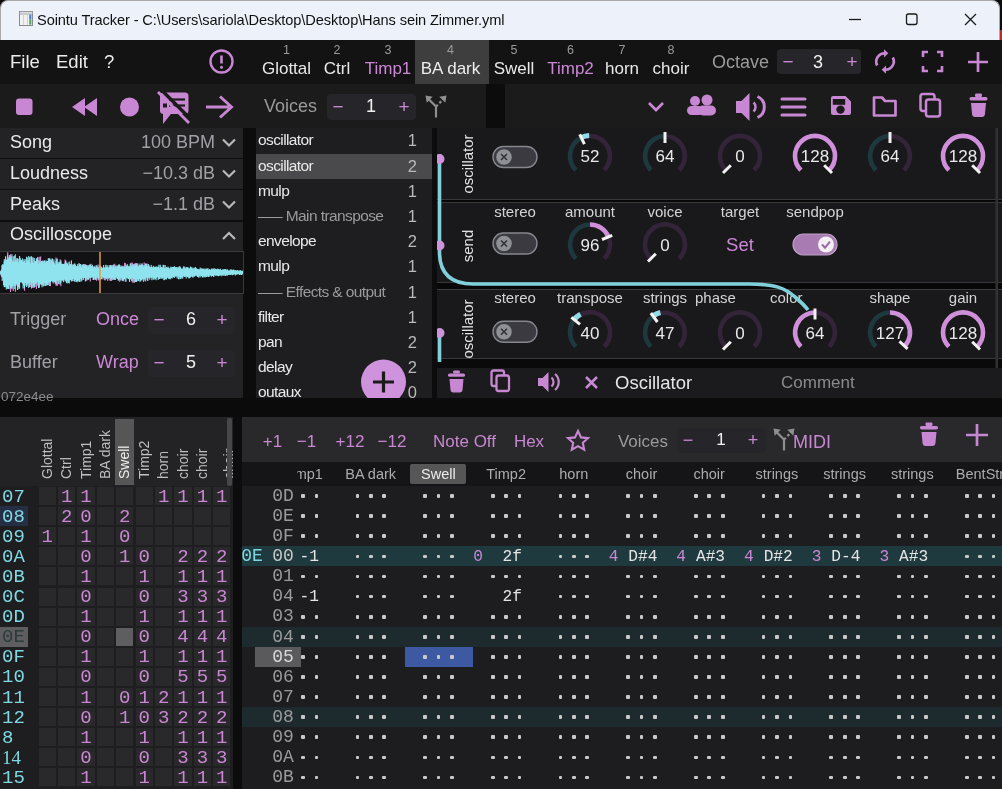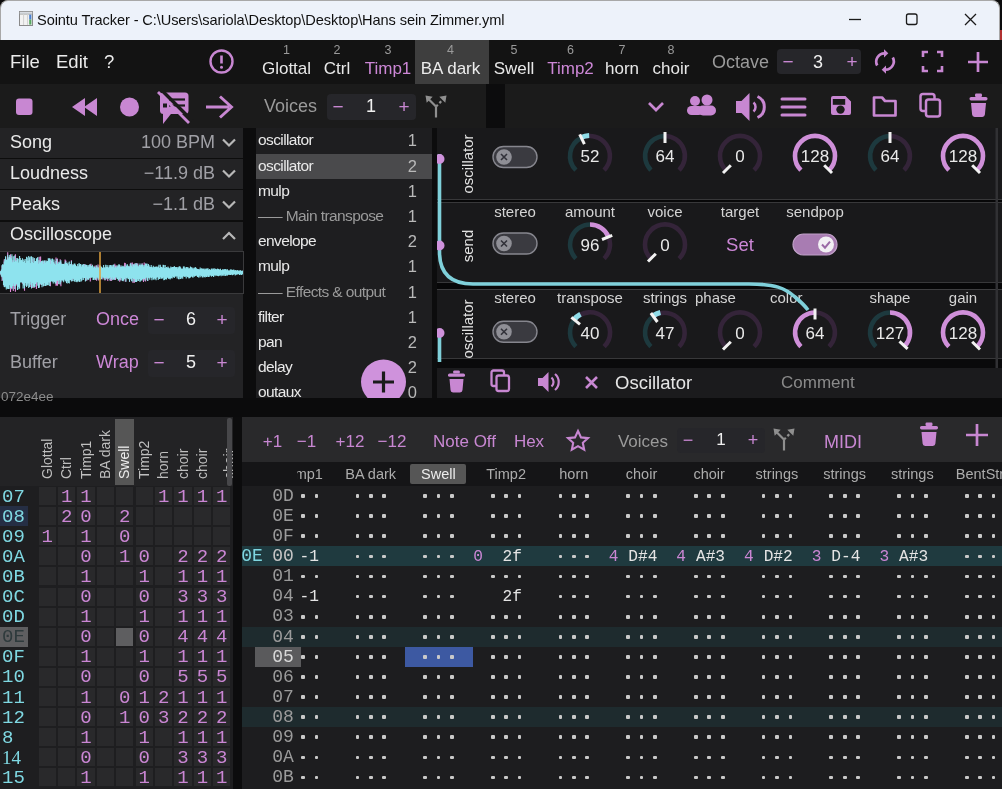--- a/index.html
+++ b/index.html
@@ -127,21 +127,21 @@
 <div style="position:absolute;left:0;top:157.8px;width:243px;height:1.6px;background:#0d0d0d"></div>
 <div style="position:absolute;left:0;top:188.9px;width:243px;height:1.6px;background:#0d0d0d"></div>
 <div style="position:absolute;left:0;top:220.0px;width:243px;height:1.6px;background:#0d0d0d"></div>
 <div style="position:absolute;left:0;top:251.1px;width:243px;height:1.6px;background:#0d0d0d"></div>
 <div style="position:absolute;left:10px;top:132px;font-size:18px;color:#eaeaea">Song</div>
 <div style="position:absolute;left:80px;top:132px;width:135px;text-align:right;font-size:18px;color:#a0a0a6">100 BPM</div>
 <svg width="20" height="14" style="position:absolute;left:220px;top:137px">
     <path d="M3,2.5 L9,8.5 L15,2.5" stroke="#b8b8b8" stroke-width="2.2" fill="none"></path>
   </svg>
 <div style="position:absolute;left:10px;top:162.5px;font-size:18px;color:#eaeaea">Loudness</div>
-<div style="position:absolute;left:80px;top:162.5px;width:135px;text-align:right;font-size:18px;color:#a0a0a6">−11.9 dB</div>
+<div style="position:absolute;left:80px;top:162.5px;width:135px;text-align:right;font-size:18px;color:#a0a0a6">−10.3 dB</div>
 <svg width="20" height="14" style="position:absolute;left:220px;top:167.5px">
     <path d="M3,2.5 L9,8.5 L15,2.5" stroke="#b8b8b8" stroke-width="2.2" fill="none"></path>
   </svg>
 <div style="position:absolute;left:10px;top:193.5px;font-size:18px;color:#eaeaea">Peaks</div>
 <div style="position:absolute;left:80px;top:193.5px;width:135px;text-align:right;font-size:18px;color:#a0a0a6">−1.1 dB</div>
 <svg width="20" height="14" style="position:absolute;left:220px;top:198.5px">
     <path d="M3,2.5 L9,8.5 L15,2.5" stroke="#b8b8b8" stroke-width="2.2" fill="none"></path>
   </svg>
 <div style="position:absolute;left:10px;top:224px;font-size:18px;color:#eaeaea">Oscilloscope</div>
 <svg width="20" height="14" style="position:absolute;left:220px;top:230px">
@@ -595,21 +595,21 @@
     <div style="position:absolute;left:212.1px;top:351.9px;width:19.4px;text-align:center;font-size:19px;line-height:18px;font-family:'Liberation Mono',monospace;color:#ca86d4">1</div>
   </div>
 <div style="position:absolute;left:242px;top:417px;width:760px;height:372px;background:#1d1d1f;overflow:hidden">
     <div style="position:absolute;left:0;top:0;width:760px;height:45px;background:#29292b"></div>
     <div style="position:absolute;left:-19.5px;top:15px;width:100px;text-align:center;font-size:17px;color:#c887d2">+1</div>
     <div style="position:absolute;left:14.5px;top:15px;width:100px;text-align:center;font-size:17px;color:#c887d2">−1</div>
     <div style="position:absolute;left:58px;top:15px;width:100px;text-align:center;font-size:17px;color:#c887d2">+12</div>
     <div style="position:absolute;left:100px;top:15px;width:100px;text-align:center;font-size:17px;color:#c887d2">−12</div>
     <div style="position:absolute;left:172.5px;top:15px;width:100px;text-align:center;font-size:17px;color:#c887d2">Note Off</div>
     <div style="position:absolute;left:237px;top:15px;width:100px;text-align:center;font-size:17px;color:#c887d2">Hex</div>
-    <div style="position:absolute;left:551px;top:15px;width:100px;text-align:center;font-size:18px;color:#c887d2">MIDI</div>
+    <div style="position:absolute;left:551px;top:15px;width:100px;font-size:18px;color:#c887d2">MIDI</div>
     <div style="position:absolute;left:351px;top:15px;width:100px;text-align:center;font-size:17px;color:#9a9a9a">Voices</div>
     <div style="position:absolute;left:435px;top:11px;width:88px;height:25px;background:#26262a;border-radius:4px"></div>
     <div style="position:absolute;left:437px;top:13px;width:18px;text-align:center;font-size:18px;color:#c887d2">−</div>
     <div style="position:absolute;left:469px;top:13px;width:20px;text-align:center;font-size:17px;color:#f0f0f0">1</div>
     <div style="position:absolute;left:502px;top:13px;width:18px;text-align:center;font-size:18px;color:#c887d2">+</div>
     <svg width="760" height="45" style="position:absolute;left:0;top:0">
 <path d="M336,14 l3,6.4 7,0.7 -5.2,4.7 1.4,6.9 -6.2,-3.5 -6.2,3.5 1.4,-6.9 -5.2,-4.7 7,-0.7 z" fill="none" stroke="#c887d2" stroke-width="2.1"></path>
 <g stroke="#8f8f8f" stroke-width="2.2" fill="none">
 <path d="M542,33.5 V22.5"></path>
 <path d="M542,22.5 L535,15.5"></path>

